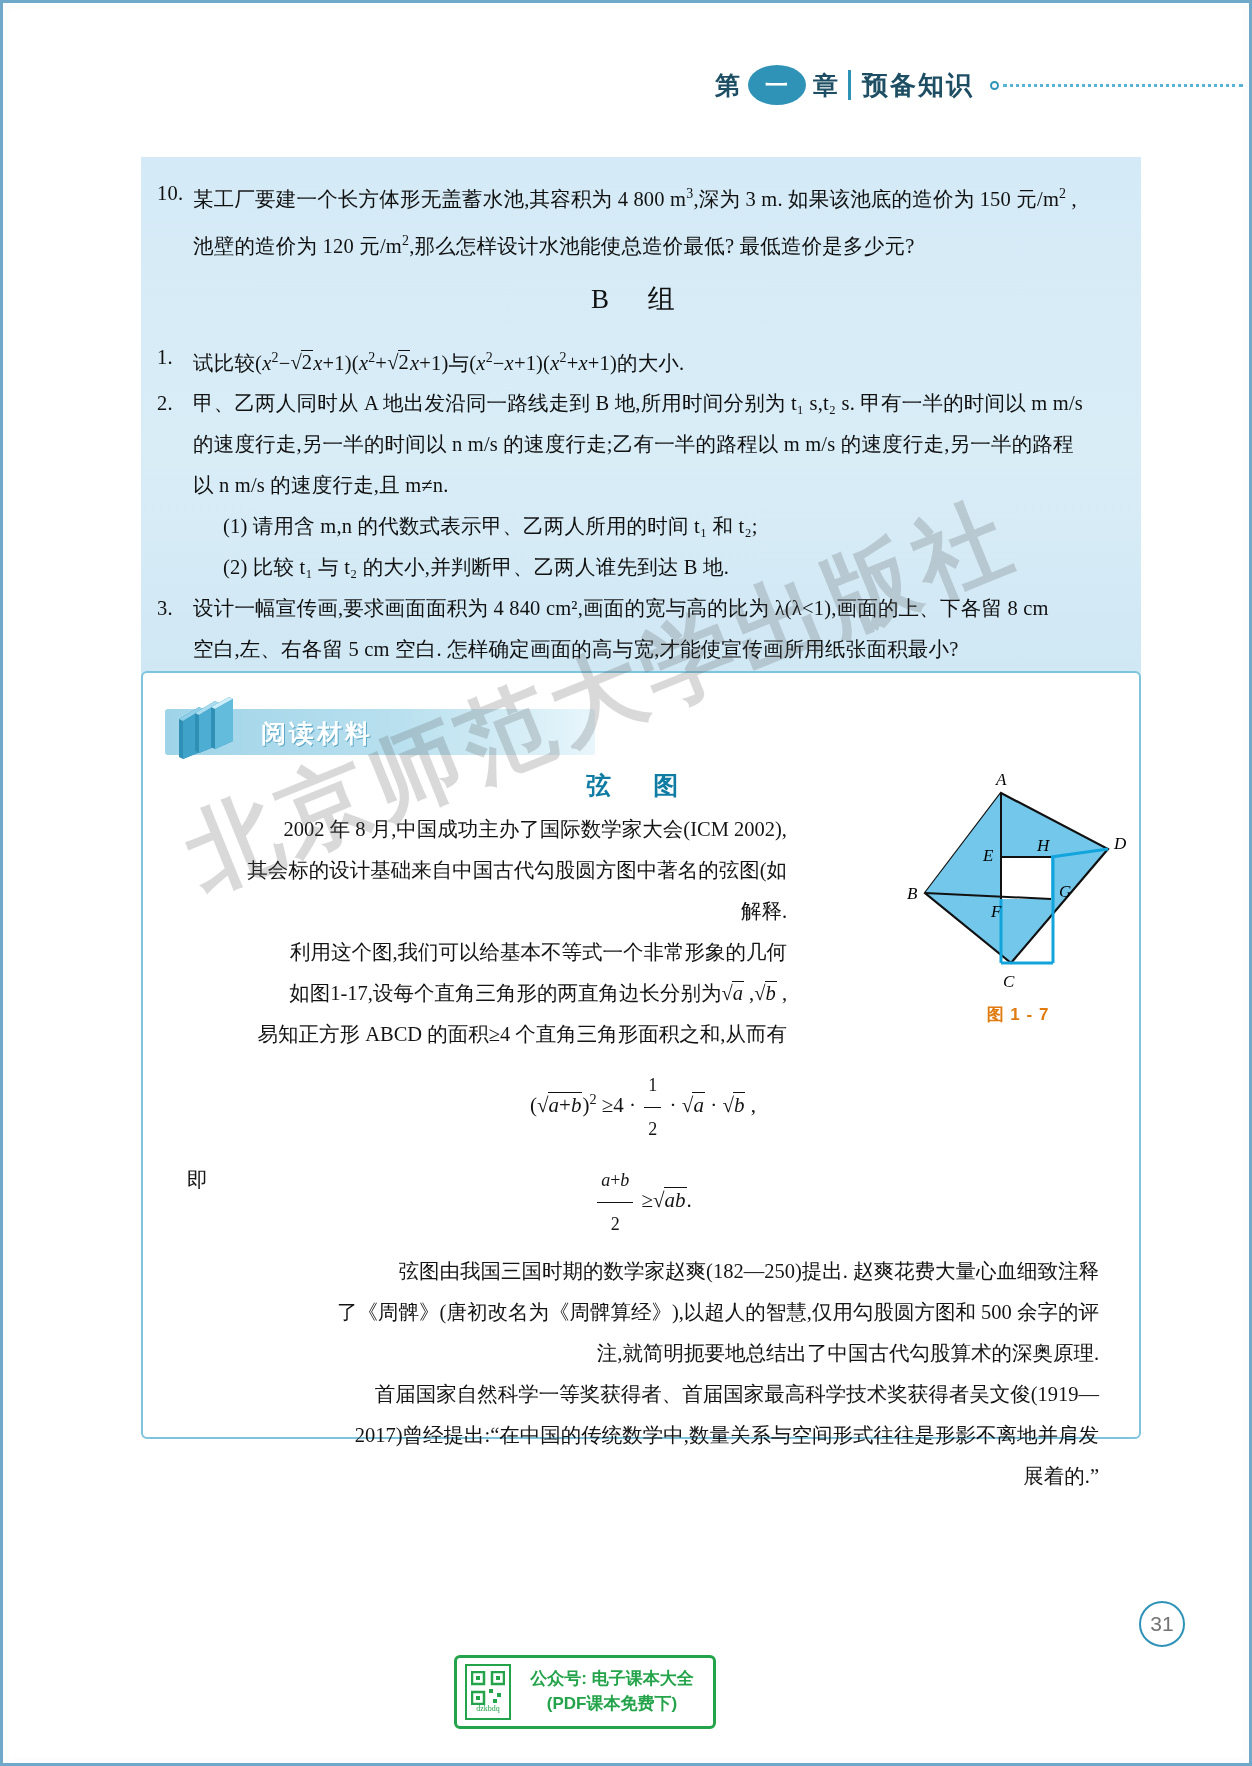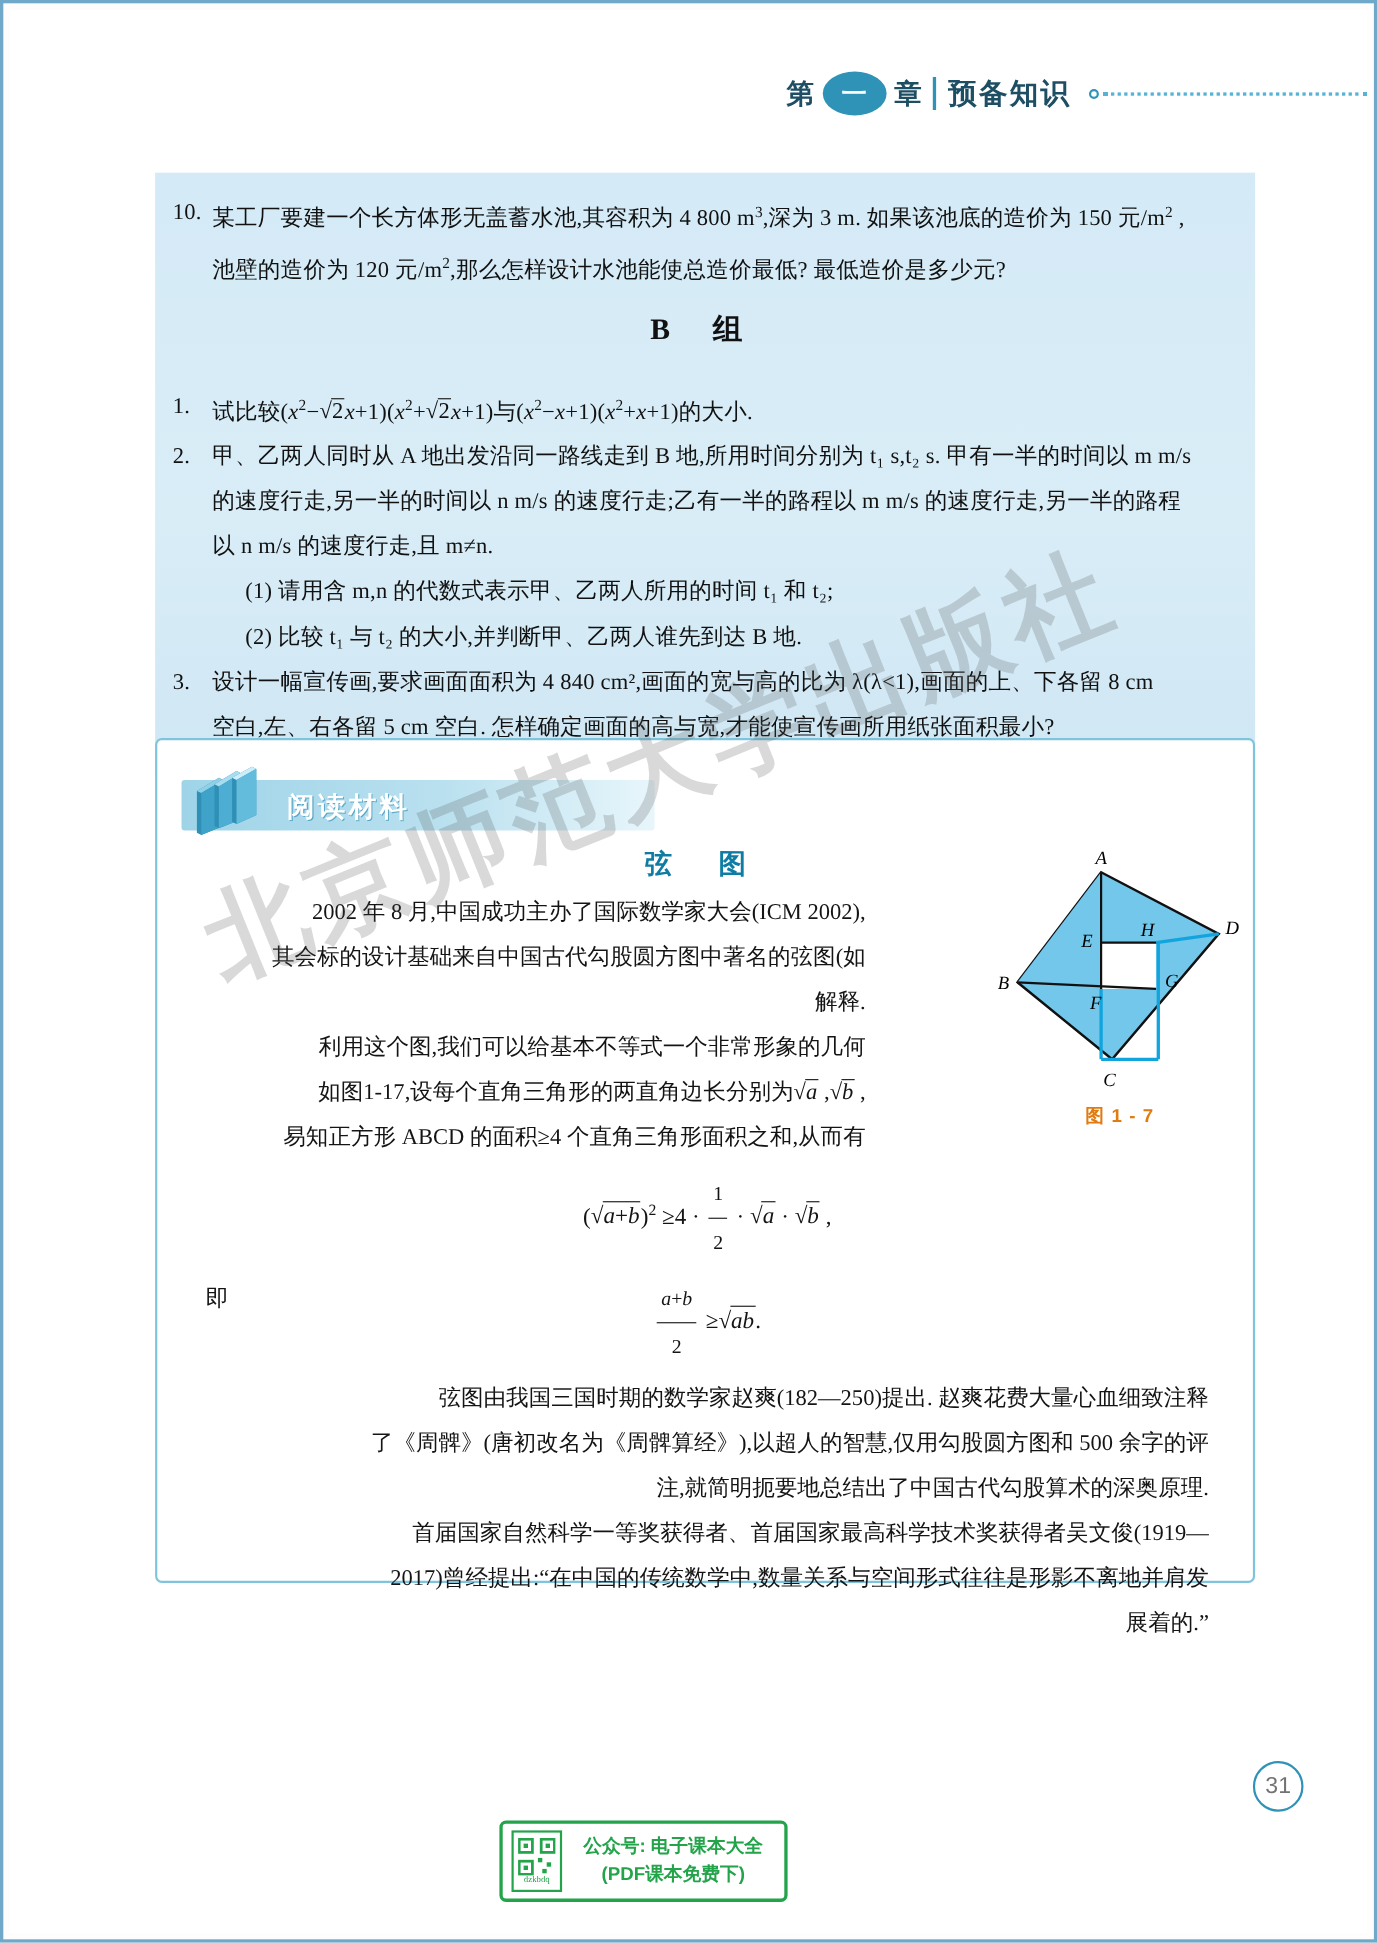--- a/index.html
+++ b/index.html
@@ -72,25 +72,25 @@
     display:flex; font-size:20.5px; color:#111;
     line-height:41px;
     letter-spacing:0.2px;
   }
   .q-num { flex:0 0 36px; text-align:left; }
   .q-body { flex:1; }
 
   .group-label {
     text-align:center;
     font-family:"Liberation Serif", serif;
-    font-weight:bold;
+    font-weight:normal;
     font-size:27px;
     letter-spacing:16px;
     color:#111;
-    margin:14px 0 32px 0;
+    margin:14px 0 20px 0;
   }
   .sub-item { margin-left:30px; }
 
   
   i.mv { font-family:"Liberation Serif", serif; font-style:italic; }
   .sup { font-size:0.68em; vertical-align:super; }
   .radical { white-space:nowrap; }
   .radical .bar {
     border-top:1.3px solid #111;
     padding:0 1px 0 1px;

